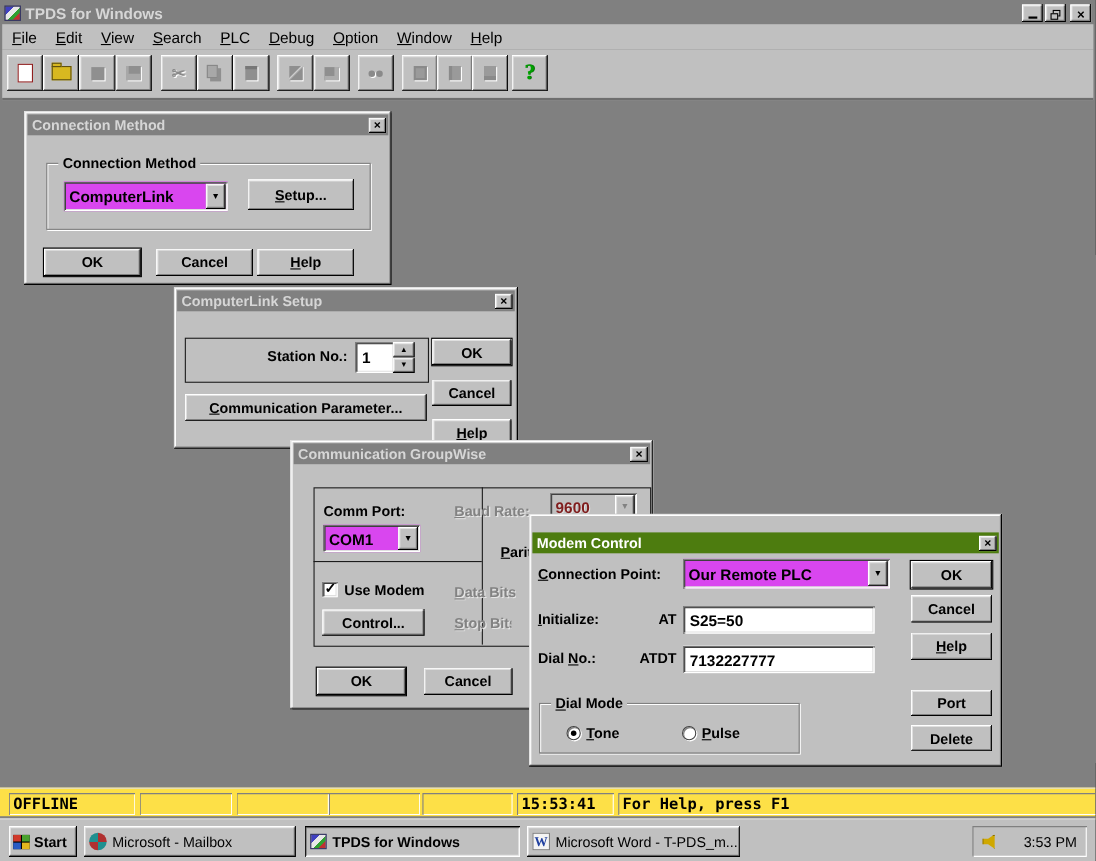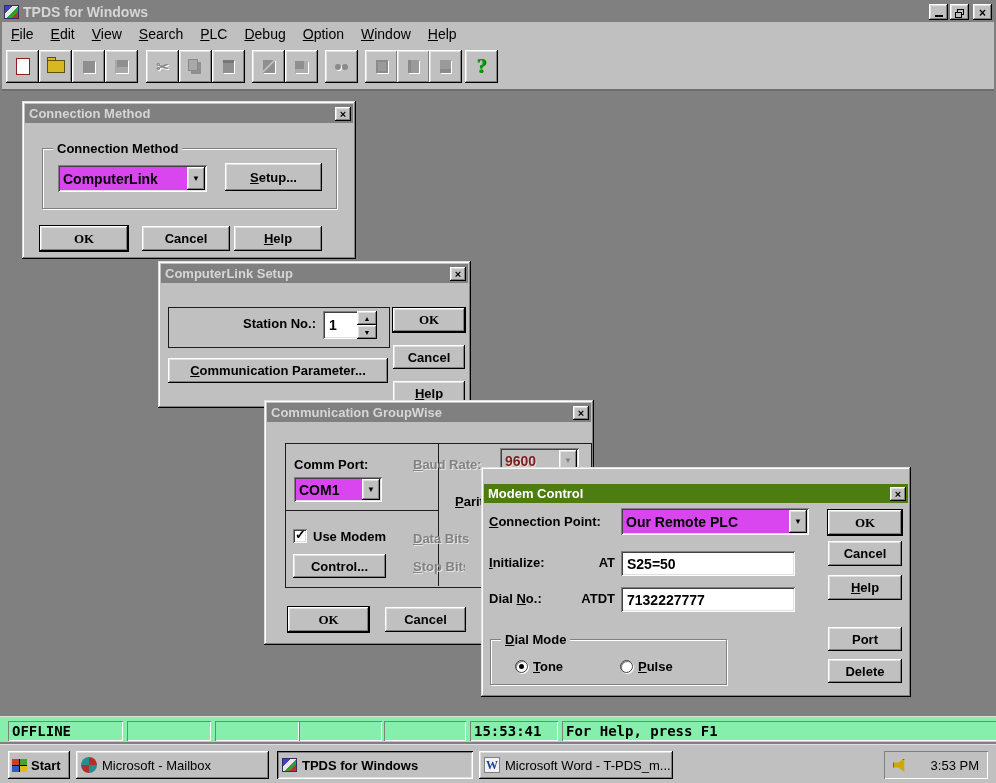--- a/index.html
+++ b/index.html
@@ -38,21 +38,21 @@
   .ic-print{width:11px;height:13px;background:#9a9a9a;box-shadow:inset 0 -4px 0 #8a8a8a,1px 1px 0 #fff;}
   .ic-help{font:bold 20px "Liberation Serif",serif;color:#00a000;text-shadow:1px 0 0 #007000;}
   
   .dialog{position:absolute;background:#c0c0c0;box-shadow:inset -1px -1px 0 #000,inset 1px 1px 0 #dfdfdf,inset -2px -2px 0 #808080,inset 2px 2px 0 #fff;}
   .dlg-tb{position:absolute;left:3px;top:3px;right:3px;height:19px;display:flex;align-items:center;padding:0 2px;}
   .dlg-tb.inactive{background:#808080;color:#d6d6d6;}
   .dlg-tb.active{background:#4d7c0f;color:#fff;margin-top:14px;}
   .dlg-title{font-weight:bold;font-size:13px;padding-left:2px;white-space:nowrap;}
   .xbtn{margin-left:auto;width:16px;height:14px;background:#c0c0c0;box-shadow:inset -1px -1px 0 #000,inset 1px 1px 0 #fff,inset -2px -2px 0 #808080,inset 2px 2px 0 #dfdfdf;color:#000;font:bold 11px/14px "Liberation Sans",sans-serif;text-align:center;}
   .btn{position:absolute;background:#c0c0c0;box-shadow:inset -1px -1px 0 #000,inset 1px 1px 0 #fff,inset -2px -2px 0 #808080,inset 2px 2px 0 #dfdfdf;display:flex;align-items:center;justify-content:center;font:bold 13px "Liberation Sans",sans-serif;color:#000;white-space:nowrap;}
-  .btn.default{box-shadow:0 0 0 1px #000,inset -1px -1px 0 #000,inset 1px 1px 0 #fff,inset -2px -2px 0 #808080,inset 2px 2px 0 #dfdfdf;font-family:Liberation Serif, serif;}
+  .btn.default{box-shadow:0 0 0 1px #000,inset -1px -1px 0 #000,inset 1px 1px 0 #fff,inset -2px -2px 0 #808080,inset 2px 2px 0 #dfdfdf;}
   .lbl{position:absolute;font:bold 13px "Liberation Sans",sans-serif;color:#000;white-space:nowrap;}
   .lbl.gray{color:#828282;text-shadow:1px 1px 0 #e6e6e6;}
   .clip{overflow:hidden;}
   .groupbox{position:absolute;border:1px solid #808080;box-shadow:1px 1px 0 #fff,inset 1px 1px 0 #fff;}
   .group-label{position:absolute;font:bold 13px "Liberation Sans",sans-serif;background:#c0c0c0;padding:0 4px;white-space:nowrap;}
   .frame{position:absolute;border:1px solid #1c1c1c;}
   .vdiv{position:absolute;width:0;border-left:1px solid #1c1c1c;}
   .hdiv{position:absolute;height:0;border-top:1px solid #1c1c1c;}
   .combo{position:absolute;background:#d946ef;box-shadow:inset 1px 1px 0 #808080,inset -1px -1px 0 #fff,inset 2px 2px 0 #404040,inset -2px -2px 0 #dfdfdf;}
   .combo-val{position:absolute;left:5px;top:0;bottom:0;right:22px;display:flex;align-items:center;font:bold 14px "Liberation Sans",sans-serif;color:#000;overflow:hidden;white-space:nowrap;}
@@ -61,21 +61,21 @@
   .combo-btn{position:absolute;top:2px;right:2px;bottom:2px;width:18px;background:#c0c0c0;box-shadow:inset -1px -1px 0 #000,inset 1px 1px 0 #fff,inset -2px -2px 0 #808080,inset 2px 2px 0 #dfdfdf;display:flex;align-items:center;justify-content:center;font-size:8px;color:#000;}
   .combo.disabled .combo-btn{color:#828282;}
   .field{position:absolute;background:#fff;box-shadow:inset 1px 1px 0 #808080,inset -1px -1px 0 #fff,inset 2px 2px 0 #404040,inset -2px -2px 0 #dfdfdf;display:flex;align-items:center;padding-left:6px;font:bold 14px "Liberation Sans",sans-serif;color:#000;white-space:nowrap;overflow:hidden;}
   .spin-btns{position:absolute;display:flex;flex-direction:column;}
   .spin-btn{width:20px;height:14px;background:#c0c0c0;box-shadow:inset -1px -1px 0 #000,inset 1px 1px 0 #fff,inset -2px -2px 0 #808080,inset 2px 2px 0 #dfdfdf;font-size:7px;display:flex;align-items:center;justify-content:center;color:#000;}
   .checkbox{position:absolute;width:14px;height:14px;background:#fff;box-shadow:inset 1px 1px 0 #808080,inset -1px -1px 0 #fff,inset 2px 2px 0 #404040,inset -2px -2px 0 #dfdfdf;}
   .checkbox.checked::after{content:"✓";position:absolute;left:2px;top:-2px;font:bold 13px "Liberation Sans",sans-serif;color:#000;}
   .radio{position:absolute;width:13px;height:13px;border-radius:50%;background:#fff;border:1px solid #404040;box-shadow:1px 1px 0 #fff,inset 1px 1px 0 #808080;box-sizing:border-box;}
   .radio.selected::after{content:"";position:absolute;left:3px;top:3px;width:5px;height:5px;border-radius:50%;background:#000;}
   
-  .statusbar{position:absolute;left:0;top:716px;width:996px;height:28px;background:#86efac;border-top:1px solid #dfdfdf;}
+  .statusbar{position:absolute;left:0;top:716px;width:996px;height:28px;background:#fde047;border-top:1px solid #dfdfdf;}
   .sb-panel{position:absolute;top:4px;height:20px;box-shadow:inset 1px 1px 0 #808080,inset -1px -1px 0 #fff;display:flex;align-items:center;padding-left:4px;box-sizing:border-box;font:bold 14px "DejaVu Sans Mono",monospace;color:#000;white-space:nowrap;}
   
   .taskbar{position:absolute;left:0;top:744px;width:996px;height:39px;background:#c0c0c0;border-top:1px solid #dfdfdf;box-shadow:0 -2px 0 #808080;}
   .start-btn{position:absolute;left:8px;top:6px;width:62px;height:28px;background:#c0c0c0;box-shadow:inset -1px -1px 0 #000,inset 1px 1px 0 #fff,inset -2px -2px 0 #808080,inset 2px 2px 0 #dfdfdf;display:flex;align-items:center;gap:4px;padding-left:4px;box-sizing:border-box;font:bold 13px "Liberation Sans",sans-serif;}
   .task-btn{position:absolute;top:6px;height:28px;background:#c0c0c0;box-shadow:inset -1px -1px 0 #000,inset 1px 1px 0 #fff,inset -2px -2px 0 #808080,inset 2px 2px 0 #dfdfdf;display:flex;align-items:center;gap:5px;padding-left:5px;box-sizing:border-box;font:13px "Liberation Sans",sans-serif;white-space:nowrap;overflow:hidden;}
   .task-btn.active{box-shadow:inset 1px 1px 0 #000,inset -1px -1px 0 #fff,inset 2px 2px 0 #808080,inset -2px -2px 0 #dfdfdf;font-weight:bold;}
   .tray{position:absolute;left:884px;top:6px;width:104px;height:28px;box-shadow:inset 1px 1px 0 #808080,inset -1px -1px 0 #fff;display:flex;align-items:center;justify-content:space-between;padding:0 9px;box-sizing:border-box;font:13px "Liberation Sans",sans-serif;}
   
   .flag{position:relative;width:15px;height:13px;display:grid;grid-template-columns:7px 7px;grid-template-rows:6px 6px;gap:1px;background:#000;}
   .flag i:nth-child(1){background:#d03a2b;}.flag i:nth-child(2){background:#4aa12e;}

